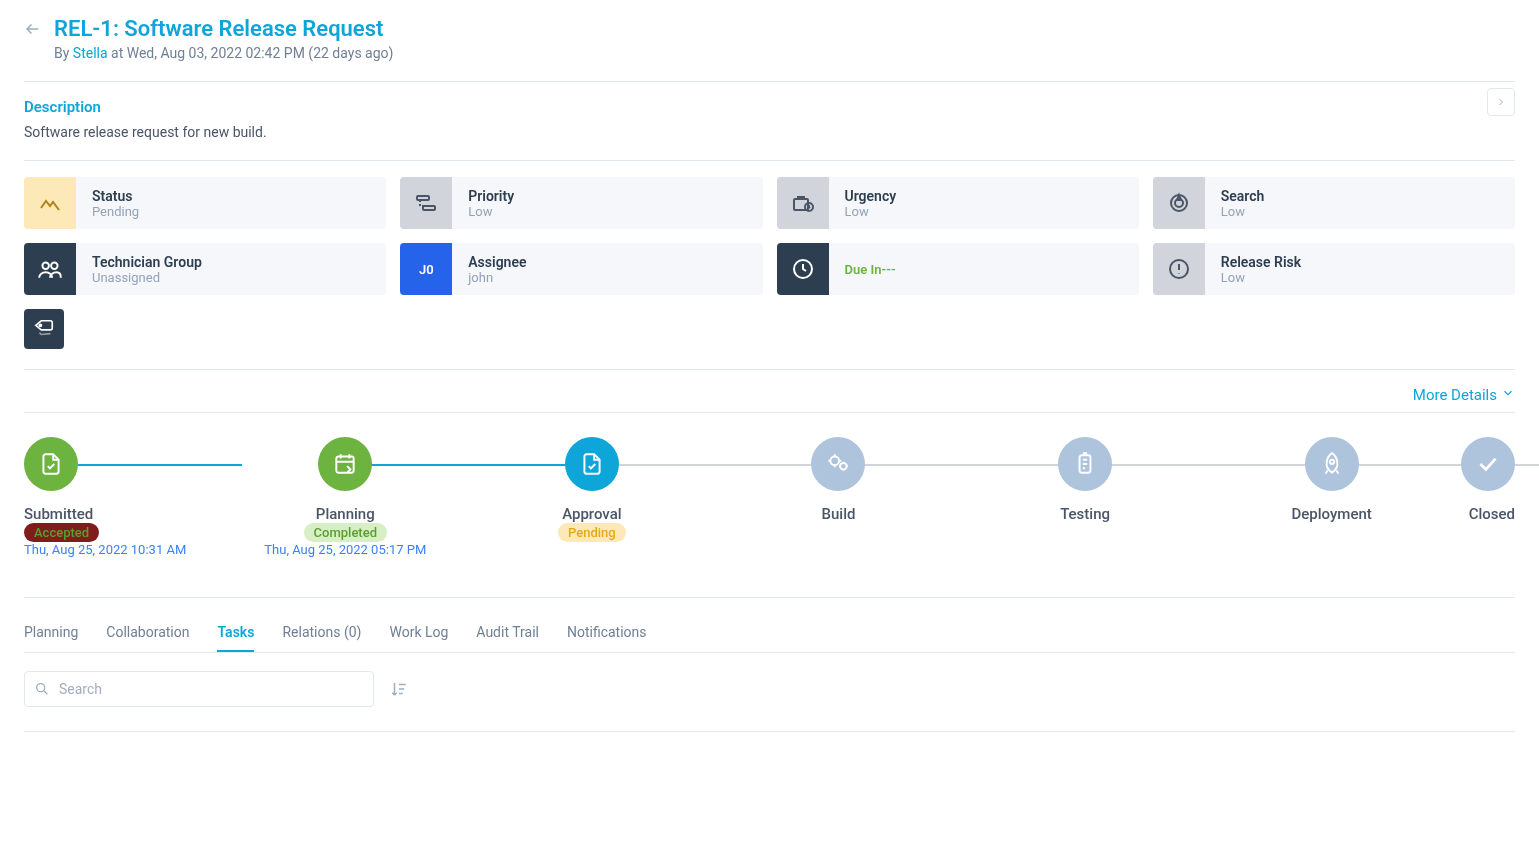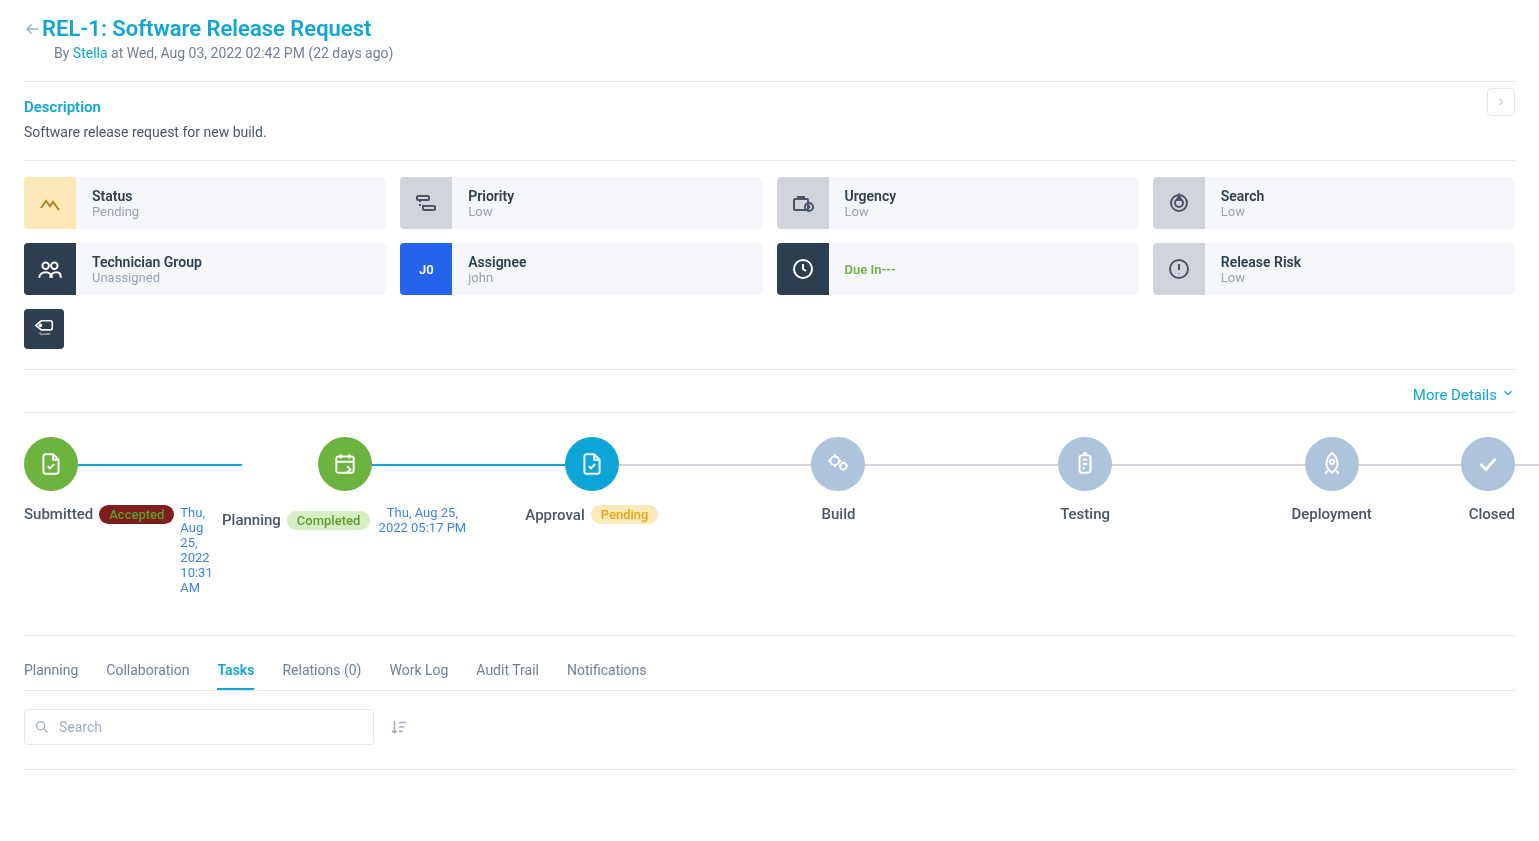--- a/index.html
+++ b/index.html
@@ -1,18 +1,18 @@
 <!DOCTYPE html>
 <html><head>
 <meta charset="utf-8">
 <style>
 *{box-sizing:border-box;margin:0;padding:0;font-family:-apple-system,BlinkMacSystemFont,"Segoe UI",Roboto,Arial,sans-serif}
 body{background:#fff;color:#2c3e50;font-size:14px}
 .page{padding:16px 24px}
-.header-row{display:flex;align-items:center;margin-bottom:4px}
+.header-row{display:flex;align-items:center;gap:12px;margin-bottom:4px}
 .back-arrow{color:#a0aec0;cursor:pointer}
 .title{font-size:22px;font-weight:600;color:#0ea5d9}
 .byline{margin-left:30px;color:#718096;font-size:14px;margin-bottom:20px}
 .byline .author{color:#0ea5d9}
 .divider{border:none;border-top:1px solid #e2e8f0;margin:0 0 16px 0}
 .section-label{color:#0ea5d9;font-size:15px;font-weight:600;margin-bottom:8px}
 .desc-row{display:flex;justify-content:space-between;align-items:flex-start}
 .desc-text{color:#4a5568;margin-bottom:20px}
 .expand-btn{width:28px;height:28px;border:1px solid #e2e8f0;border-radius:4px;display:flex;align-items:center;justify-content:center;color:#a0aec0;cursor:pointer;margin-top:-10px}
 .info-grid{display:grid;grid-template-columns:repeat(4,1fr);gap:14px;margin-bottom:14px}
@@ -36,21 +36,21 @@
 .stage-col:last-child{width:60px;align-items:flex-end;text-align:right}
 .stage-col:first-child .stage-text{align-items:flex-start;text-align:left}
 .stage-col:last-child .stage-text{align-items:flex-end}
 .stage-line{position:absolute;top:27px;height:2px;z-index:0}
 .stage-line.gray{background:#d1d5db}
 .stage-line.blue{background:#0ea5d9}
 .stage-circle{width:54px;height:54px;border-radius:50%;display:flex;align-items:center;justify-content:center;color:#fff;position:relative;z-index:1;background:#fff;margin-bottom:14px}
 .sc-green{background:#6cb33f}
 .sc-blue{background:#0ea5d9}
 .sc-gray{background:#aec3dc}
-.stage-text{display:flex;flex-direction:row;gap:6px;align-items:center}
+.stage-text{display:flex;flex-direction:column;align-items:center}
 .stage-name{font-size:15px;color:#4a5568;font-weight:500}
 .stage-badge{display:inline-block;padding:2px 10px;border-radius:12px;font-size:13px;font-weight:500}
 .badge-accepted{background:#7f1d1d;color:#5a9e2f}
 .badge-completed{background:#d7efc5;color:#5a9e2f}
 .badge-pending{background:#fde9b8;color:#e6a817}
 .stage-date{font-size:13px;color:#3b82f6;max-width:170px}
 .tabs{display:flex;gap:28px;border-bottom:1px solid #e2e8f0;margin-bottom:18px}
 .tab{padding:10px 0;font-size:14px;color:#718096;cursor:pointer;border-bottom:2px solid transparent}
 .tab.active{color:#0ea5d9;border-bottom-color:#0ea5d9;font-weight:600}
 .search-row{display:flex;align-items:center;gap:16px;margin-bottom:24px}

